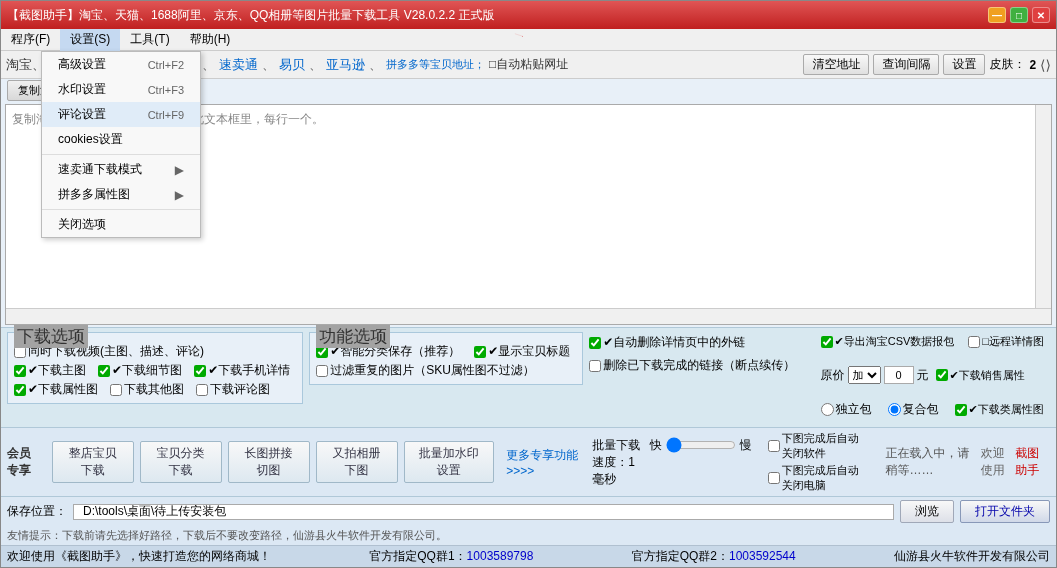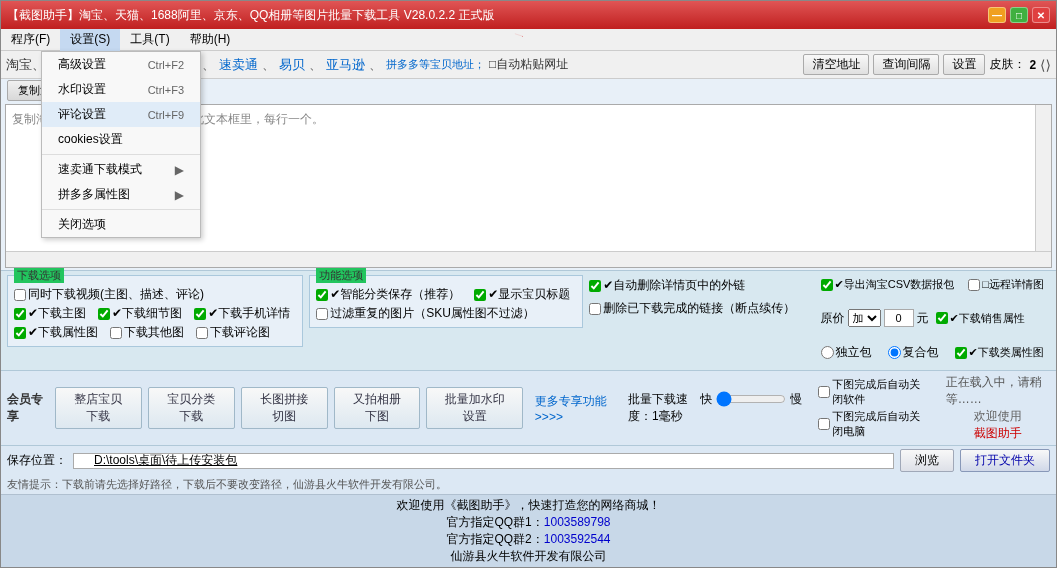--- a/index.html
+++ b/index.html
@@ -197,23 +197,23 @@
     .panel-box {
       border: 1px solid #aac8dc;
       background: #e8f0f8;
       padding: 3px 6px;
       position: relative;
     }
     .panel-title {
       position: absolute;
       top: -8px;
       left: 6px;
-      background: #22c55e;
+      background: #a3a3a3;
       padding: 0 3px;
-      font-size: 11px;
+      font-size: 17px;
       color: #333;
     }
     .cb-row {
       display: flex;
       align-items: center;
       gap: 8px;
       margin: 2px 0;
     }
     .small-btn {
       padding: 2px 10px;
@@ -263,21 +263,20 @@
       cursor: pointer;
     }
     #status-bar {
       background: #d0dce8;
       border-top: 1px solid #b0c0d0;
       padding: 2px 6px;
       font-size: 12px;
       display: flex;
       justify-content: space-between;
       align-items: center;
-      flex-direction: column;
     }
     #tip-row {
       display: flex;
       align-items: center;
       padding: 1px 6px;
       background: #e0eaf4;
       font-size: 11px;
       color: #555;
     }
     .radio-item {
@@ -538,30 +537,30 @@
       <div style="display:flex; flex-direction:column; gap:2px; margin-left:10px;">
         <label class="cb-item">
           <input type="checkbox" style="">
           <span style="font-size:11px;">下图完成后自动关闭软件</span>
         </label>
         <label class="cb-item">
           <input type="checkbox" style="">
           <span style="font-size:11px;">下图完成后自动关闭电脑</span>
         </label>
       </div>
-      <div style="display:flex; flex-direction:column; align-items:center; margin-left:10px;">
+      <div style="display:flex; flex-direction:row; align-items:center; margin-left:10px;">
         <span style="font-size:12px; color:#555;">正在载入中，请稍等……</span>
         <span style="color:#666; font-size:12px;">欢迎使用</span>
         <span style="color:#cc0000; font-size:12px;">截图助手</span>
       </div>
     </div>
 
     <div id="save-row" style="display:flex; align-items:center; padding:3px 6px; background:#dce8f4; border-top:1px solid #b0c8d8;">
       <span>保存位置：</span>
-      <input type="text" id="save-path-input" value="D:\tools\桌面\待上传安装包" style="flex: 1 1 0%; height: 16px; border: 1px solid rgb(170, 170, 170); font-size: 12px; padding: 0px 20px; text-decoration: underline;">
+      <input type="text" id="save-path-input" value="D:\tools\桌面\待上传安装包" style="flex: 1 1 0%; height: 16px; border: 1px solid rgb(170, 170, 170); font-size: 12px; padding: 0px 9px;">
       <button class="action-btn">浏览</button>
       <button class="action-btn" style="background:linear-gradient(to bottom,#f8f8f8,#d0d8e8); border-color:#8898b8; color:#0000aa;">打开文件夹</button>
     </div>
 
     <div id="tip-row" style="padding:2px 6px; background:#dce8f4; font-size:11px; color:#555;">
       <span>友情提示：下载前请先选择好路径，下载后不要改变路径，仙游县火牛软件开发有限公司。</span>
     </div>
 
     <div id="status-bar" style="background:#c8d8e8; border-top:1px solid #b0c0d0; padding:2px 6px; font-size:12px; display:flex; justify-content:space-between; align-items:center;">
       <span>欢迎使用《截图助手》，快速打造您的网络商城！</span>

